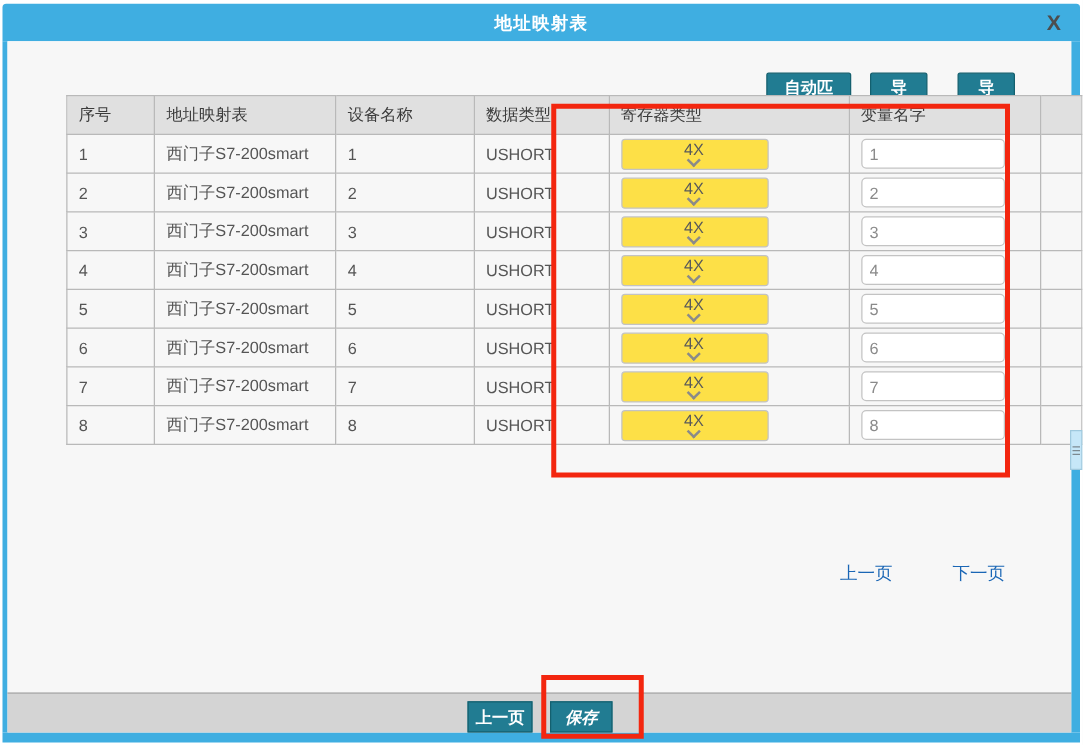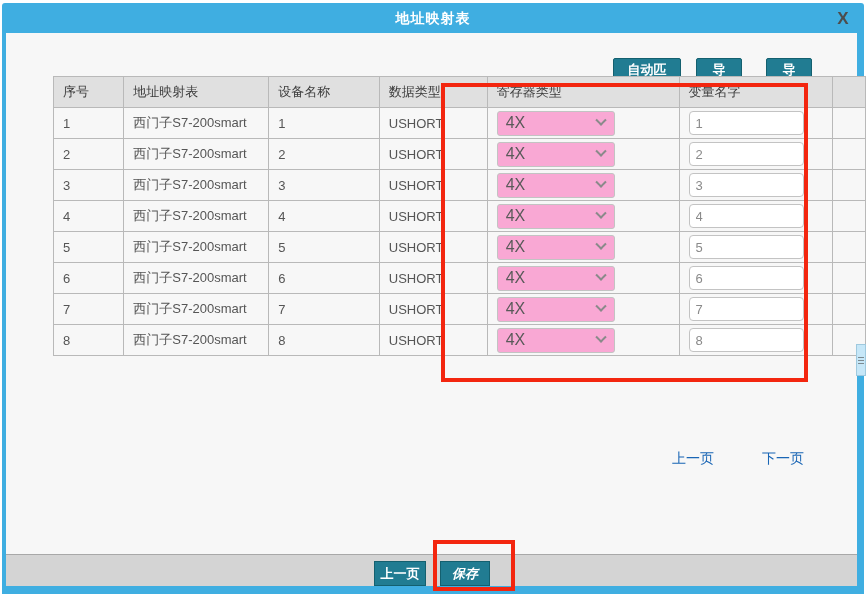--- a/index.html
+++ b/index.html
@@ -33,23 +33,23 @@
   
   table.map { position:absolute; left:17px; top:76px; border-collapse:collapse;
     background:#f7f7f7; font-size:13px; color:#555; table-layout:fixed;margin-left:36px; }
   table.map th, table.map td { border:1px solid #b9b9b9; height:31px;
     padding:0 0 0 9px; text-align:left; overflow:hidden; white-space:nowrap; }
   table.map th { background:#e0e0e0; color:#3c3c3c; font-weight:normal; }
   td.ctrl { padding:0 0 0 5px; }
 
   
   .sel { display:inline-flex; align-items:center; justify-content:space-between;
-    width:118px; height:25px; background:#f9a8d4; border:1px solid #c3c3c3;
-    border-radius:3px; padding:0 9px 0 8px; color:#5a5a5a; font-size:16px;
-    cursor:pointer; vertical-align:middle; }
+    width:118px; height:25px; background:#fde047; border:1px solid #c3c3c3;
+    border-radius:3px; padding:0 9px 0 8px; color:#5a5a5a; font-size:13px;
+    cursor:pointer; vertical-align:middle;flex-direction:column; }
   .chev { width:8px; height:8px; border-right:2px solid #8a8a8a; border-bottom:2px solid #8a8a8a;
     transform:rotate(45deg) translate(-2px,-2px); }
 
   
   .offset-input { width:115px; height:24px; border:1px solid #c3c3c3; border-radius:4px;
     background:#ffffff; color:#8a8a8a; font-size:13px; padding:0 6px;
     font-family:"Liberation Sans","DejaVu Sans",sans-serif; }
 
   
   .pg-link { position:absolute; top:450px; font-size:14px; color:#1a66b5; cursor:pointer; }

